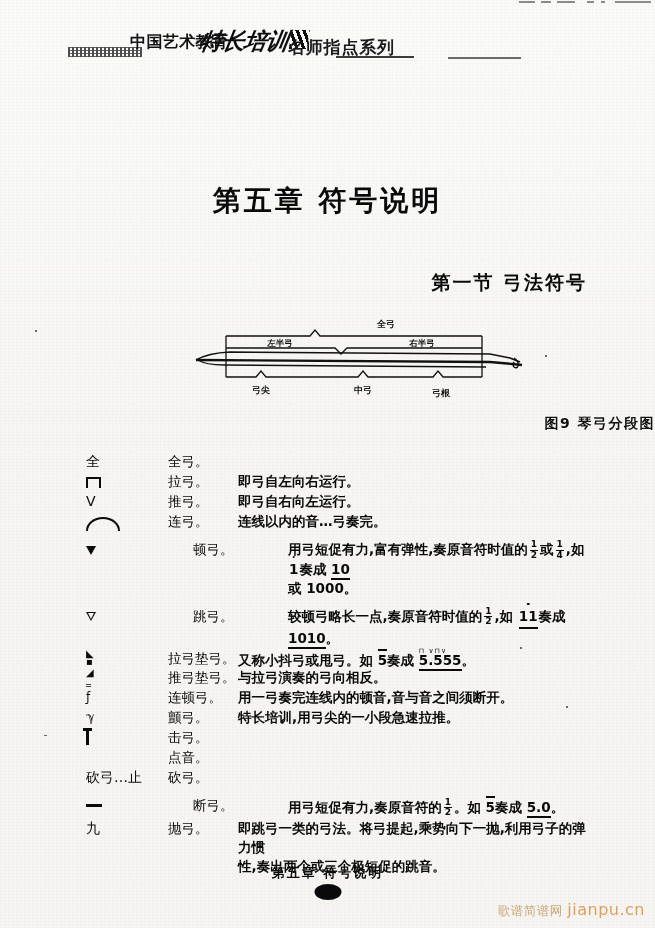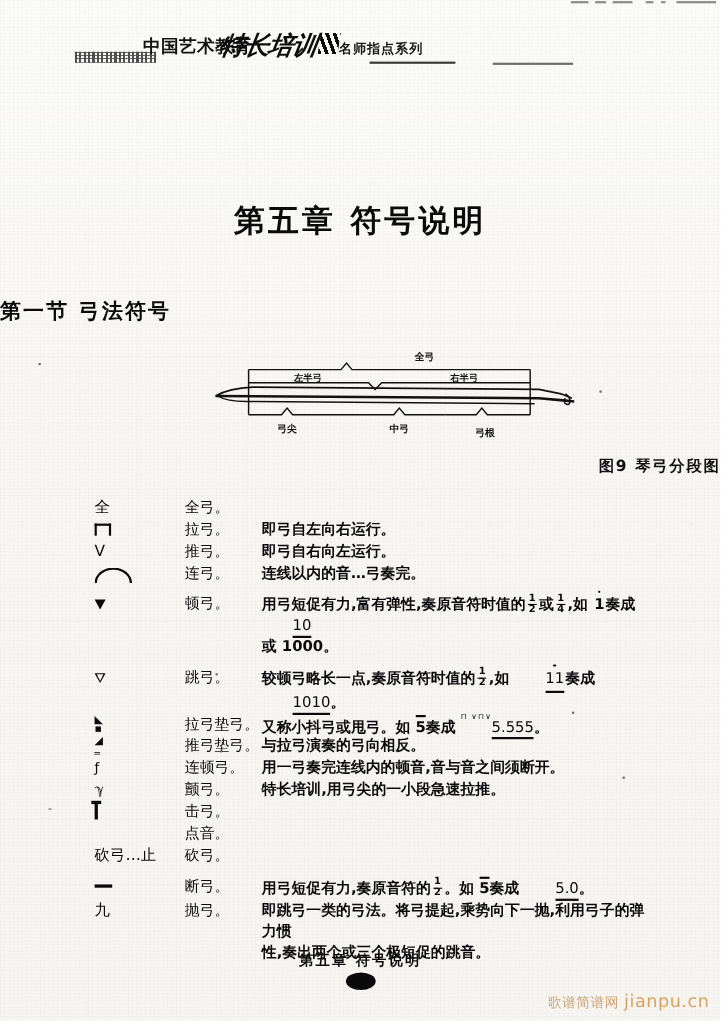--- a/index.html
+++ b/index.html
@@ -103,23 +103,23 @@
     content: "";
     position: absolute;
     right: -20px;
     top: 4px;
     width: 18px;
     height: 19px;
     background: repeating-linear-gradient(62deg, #0d0d0d 0px, #0d0d0d 3px, transparent 3px, transparent 6px);
   }
   .hdr-series {
     position: absolute;
-    left: 240px;
+    left: 220px;
     top: 8px;
-    font-size: 12px;
+    font-size: 17px;
     font-weight: bold;
     letter-spacing: .8px;
     color: #1a1a1a;
     white-space: nowrap;
   }
   .hdr-rule-a {
     position: absolute;
     left: 268px;
     top: 28px;
     width: 78px;
@@ -146,21 +146,21 @@
     font-weight: bold;
     letter-spacing: 3px;
     color: #0a0a0a;
     font-family: "DejaVu Serif", "Liberation Serif", serif;
   }
   .section-title {
     position: absolute;
     top: 270px;
     left: 0;
     width: 587px;
-    text-align: left;
+    text-align: right;
     font-size: 19px;
     font-weight: bold;
     letter-spacing: 2px;
     color: #0a0a0a;
     font-family: "DejaVu Serif", "Liberation Serif", serif;
   }
 
   
   .diagram {
     position: absolute;
@@ -215,21 +215,21 @@
     white-space: nowrap;
   }
   .col-desc {
     flex: 1 1 auto;
     font-size: 13.5px;
     line-height: 19px;
     font-weight: bold;
     color: #0a0a0a;
   }
   .col-desc .l2 { display: block; }
-  .row.gap { margin-top: 9px; }
+  .row.gap { margin-top: 9px; gap: 25px; }
   .row.tight { margin-bottom: -2px; }
 
   
   .g-bracket-down {
     display: inline-block;
     width: 11px; height: 9px;
     border: 2px solid #0a0a0a;
     border-bottom: none;
     vertical-align: middle;
   }
@@ -327,21 +327,21 @@
   }
   .dotnote::before {
     content: "";
     position: absolute;
     top: -4px; left: 50%;
     transform: translateX(-50%);
     width: 2.5px; height: 2.5px;
     border-radius: 50%;
     background: #0a0a0a;
   }
-  .ul1 { border-bottom: 2px solid #0a0a0a; padding-bottom: 1px; font-weight: normal; margin-left: 28px; }
+  .ul1 { border-bottom: 2px solid #0a0a0a; padding-bottom: 1px; font-weight: bold; }
   .ovl { border-top: 2px solid #0a0a0a; padding-top: 0px; font-weight: bold; display: inline-block; }
   .bowmarks {
     position: relative;
     display: inline-block;
     font-weight: bold;
   }
   .bowmarks .marks {
     position: absolute;
     top: -9px; left: 0;
     width: 100%;

